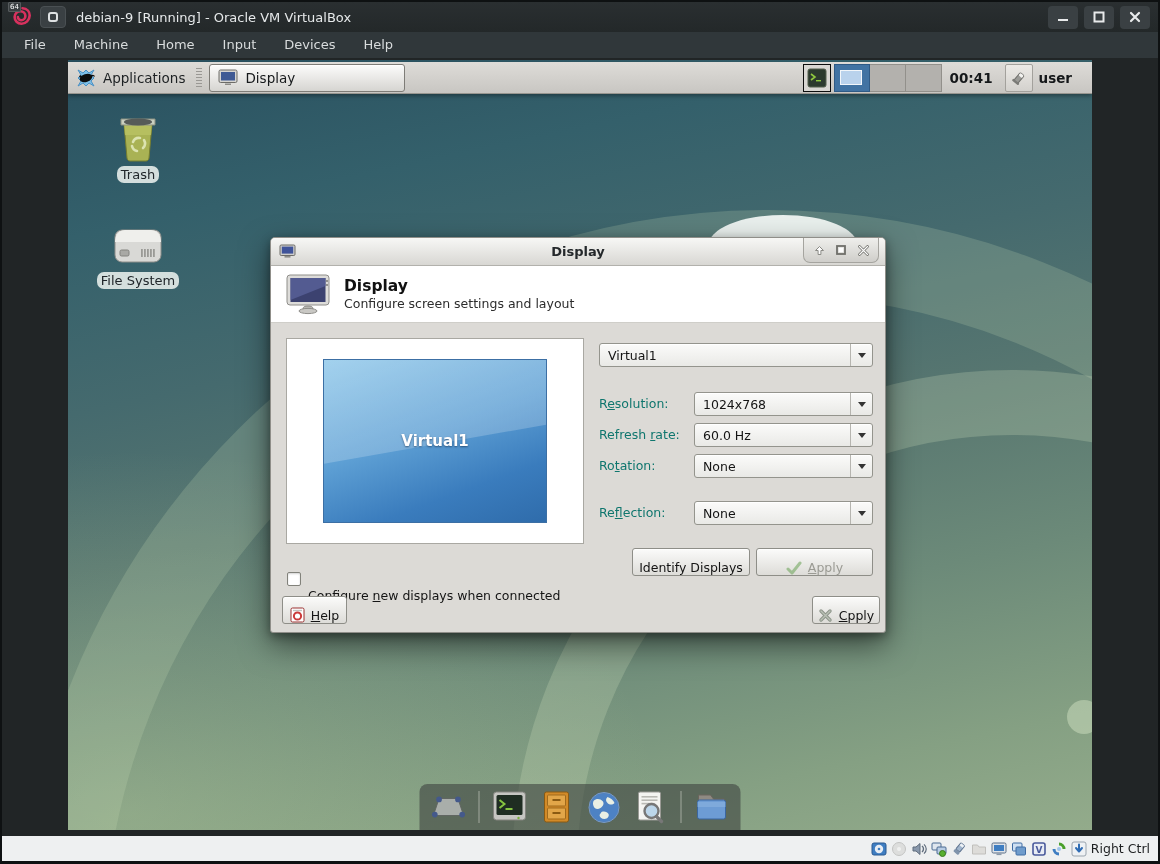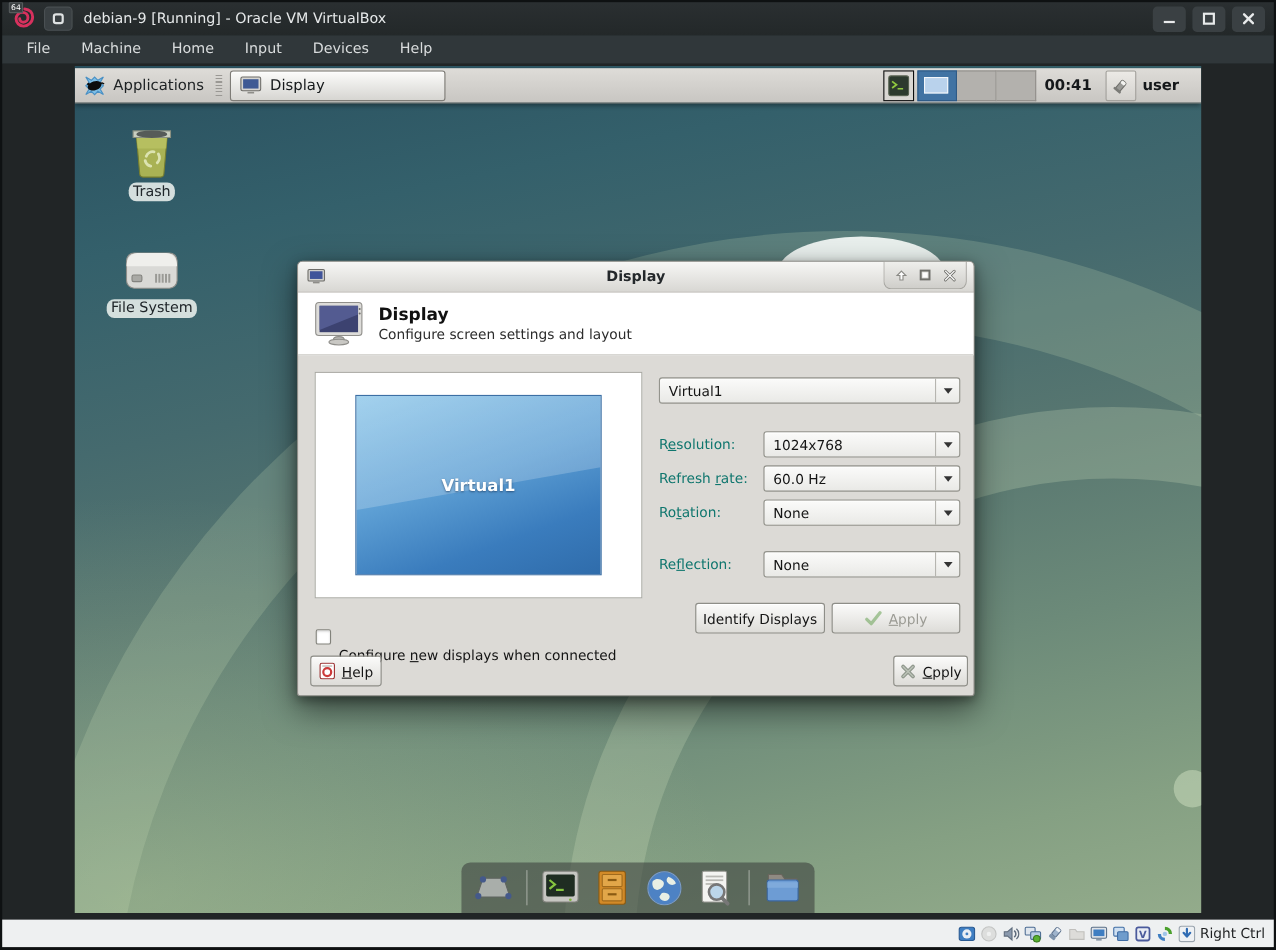--- a/index.html
+++ b/index.html
@@ -130,21 +130,21 @@
   .fc { left:423px; width:179px; }
   .f0 { top:68px; } .f1 { top:99px; } .f2 { top:130px; } .f3 { top:161px;margin-top:16px; }
 
   .chk-row { position:absolute; left:16px; top:230px; display:flex; align-items:center; gap:7px; }
   .chk-box { width:14px; height:14px; background:#fff; border:1px solid #82827b; border-radius:2px;
     box-shadow:inset 0 1px 2px rgba(0,0,0,0.18); }
   .chk-lbl { font-size:12.5px; color:#141414;margin-top:34px; }
 
   .btn { position:absolute; height:28px; background:linear-gradient(#fbfbfa,#dddcd8);
     border:1px solid #8e8e88; border-radius:3px; box-shadow:inset 0 1px 0 #fff;
-    display:flex; align-items:center; justify-content:center; gap:6px; font-size:12.5px; color:#141414; }
+    display:flex; align-items:flex-end; justify-content:center; gap:6px; font-size:12.5px; color:#141414; }
   .btn-identify { left:361px; top:224px; width:118px; }
   .btn-apply { left:485px; top:224px; width:117px; color:#9b9b94; }
   .btn-apply svg { opacity:.55; }
   .btn-help { left:11px; top:272px; width:65px; }
   .btn-close { left:541px; top:272px; width:68px; }
 </style>
 </head>
 <body>
 
 <div class="vbox-titlebar">

